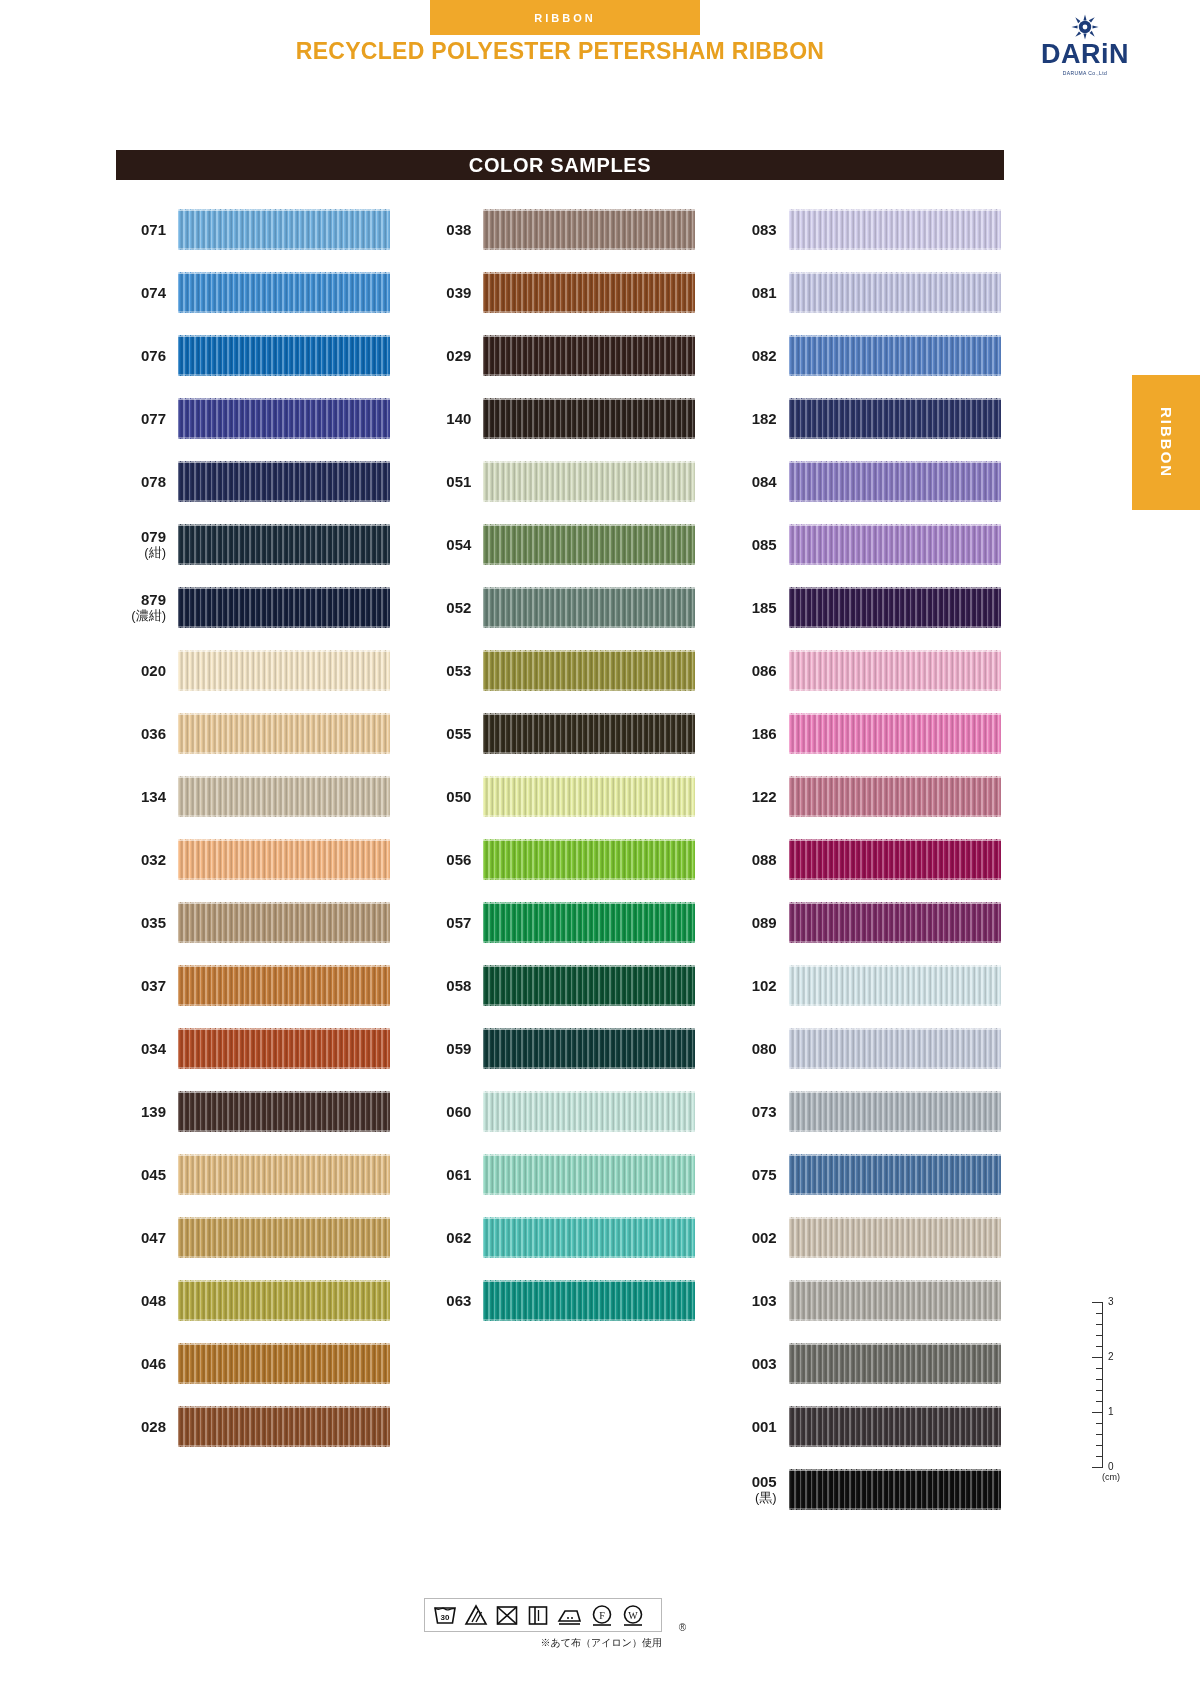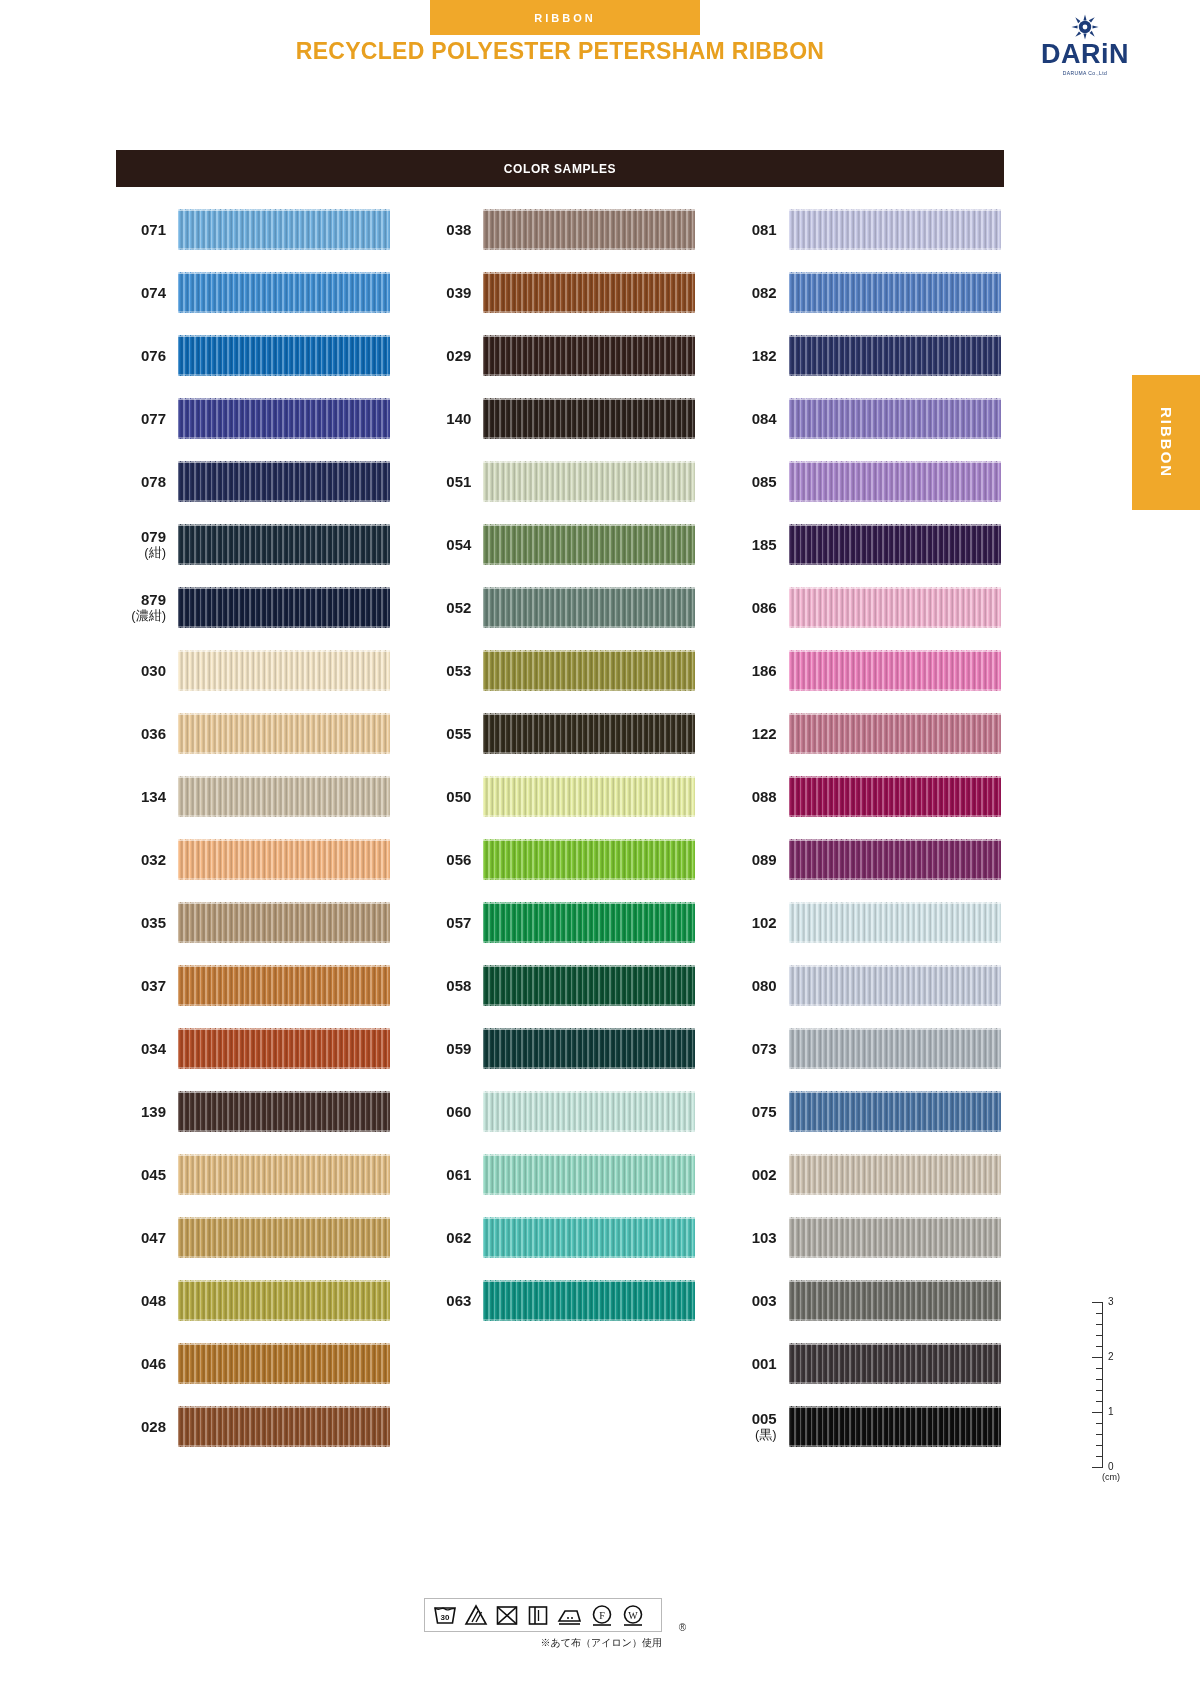--- a/index.html
+++ b/index.html
@@ -34,24 +34,24 @@
     color: #1D3C78; font-size: 27px; font-weight: bold;
     letter-spacing: .5px; line-height: 1;
   }
   .logo-sub {
     color: #1D3C78; font-size: 5px; letter-spacing: .4px; margin-top: 2px;
   }
 
   
   .samples-bar {
     position: absolute; left: 116px; top: 150px;
-    width: 888px; height: 37px;
+    width: 888px; height: 30px;
     background: #2B1A15; color: #ffffff;
     display: flex; align-items: center; justify-content: center;
-    font-size: 12px; font-weight: bold; letter-spacing: .6px;
+    font-size: 20px; font-weight: bold; letter-spacing: .6px;
   }
 
   
   .columns {
     position: absolute; left: 116px; top: 198px;
     width: 900px;
     display: flex; gap: 16px;
   }
   .col { width: 312px; }
 
@@ -203,21 +203,21 @@
       </div>
       <div class="swatch-row">
         <div class="code">079<span class="jp">(紺)</span></div>
         <div class="ribbon-swatch" style="background: rgb(27, 45, 60);"></div>
       </div>
       <div class="swatch-row">
         <div class="code">879<span class="jp">(濃紺)</span></div>
         <div class="ribbon-swatch" style="background: rgb(20, 31, 60);"></div>
       </div>
       <div class="swatch-row">
-        <div class="code">030</div>
+        <div class="code">020</div>
         <div class="ribbon-swatch" style="background: rgb(246, 231, 200);"></div>
       </div>
       <div class="swatch-row">
         <div class="code">036</div>
         <div class="ribbon-swatch" style="background: rgb(235, 203, 155);"></div>
       </div>
       <div class="swatch-row">
         <div class="code">134</div>
         <div class="ribbon-swatch" style="background: rgb(205, 192, 168);"></div>
       </div>
@@ -330,20 +330,24 @@
       <div class="swatch-row">
         <div class="code">062</div>
         <div class="ribbon-swatch" style="background: rgb(79, 195, 184);"></div>
       </div>
       <div class="swatch-row">
         <div class="code">063</div>
         <div class="ribbon-swatch" style="background: rgb(14, 148, 132);"></div>
       </div>
     </div>
   <div class="col">
+      <div class="swatch-row">
+        <div class="code">083</div>
+        <div class="ribbon-swatch" style="background: rgb(210, 206, 236);"></div>
+      </div>
       <div class="swatch-row">
         <div class="code">081</div>
         <div class="ribbon-swatch" style="background: rgb(197, 199, 229);"></div>
       </div>
       <div class="swatch-row">
         <div class="code">082</div>
         <div class="ribbon-swatch" style="background: rgb(85, 128, 196);"></div>
       </div>
       <div class="swatch-row">
         <div class="code">182</div>

